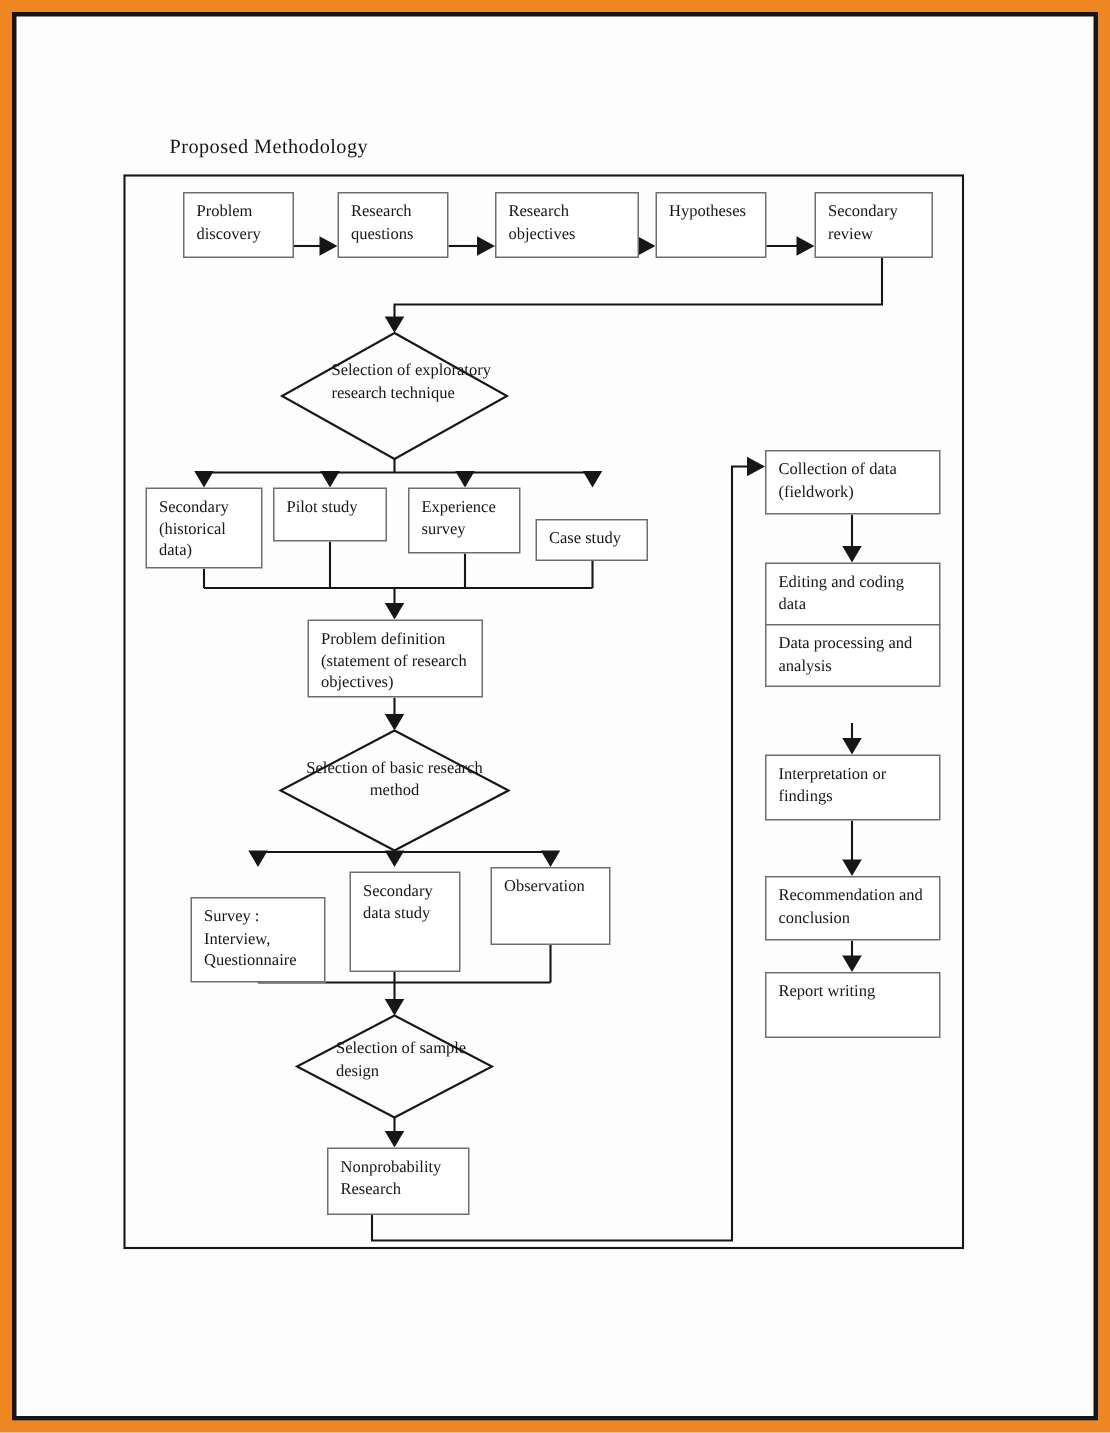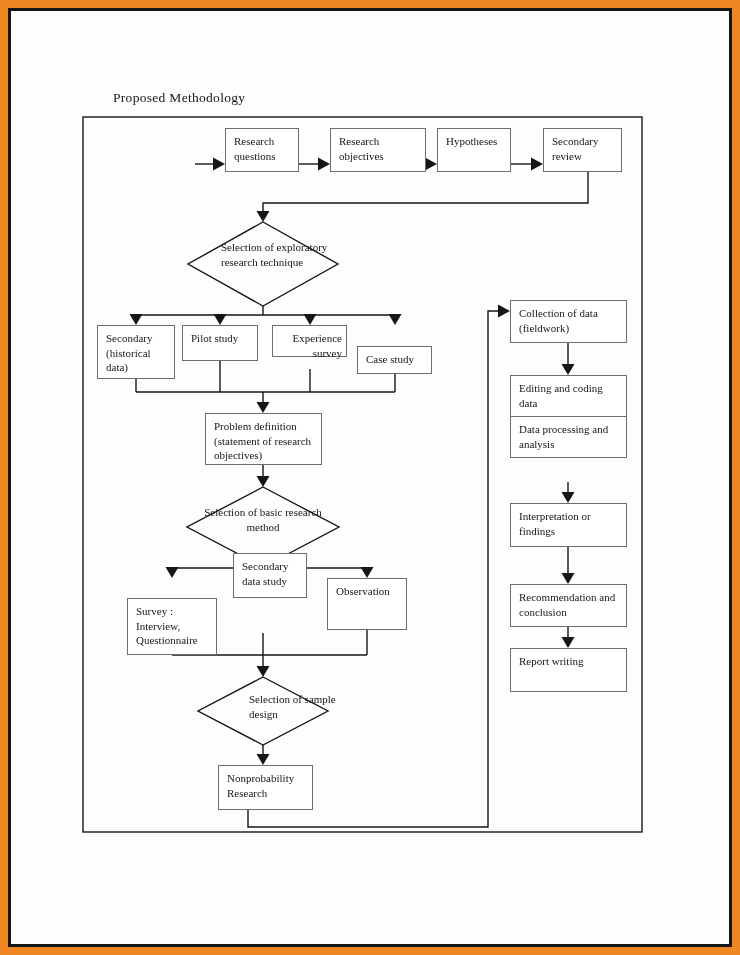--- a/index.html
+++ b/index.html
@@ -107,41 +107,42 @@
     <line x1="568" y1="418" x2="568" y2="430"></line>
       <polygon class="head" points="561.5,429 574.5,429 568,440"></polygon>
     <line x1="568" y1="482" x2="568" y2="493"></line>
       <polygon class="head" points="561.5,492 574.5,492 568,503"></polygon>
     <line x1="568" y1="547" x2="568" y2="574"></line>
       <polygon class="head" points="561.5,573 574.5,573 568,584"></polygon>
     <line x1="568" y1="627" x2="568" y2="638"></line>
       <polygon class="head" points="561.5,637 574.5,637 568,648"></polygon>
   </svg>
 
+  <div class="node" style="left:122px; top:128px; width:74px; height:44px;">Problem discovery</div>
   <div class="node" style="left:225px; top:128px; width:74px; height:44px;">Research questions</div>
   <div class="node" style="left:330px; top:128px; width:96px; height:44px;">Research objectives</div>
   <div class="node" style="left:437px; top:128px; width:74px; height:44px;">Hypotheses</div>
   <div class="node" style="left:543px; top:128px; width:79px; height:44px;">Secondary review</div>
 
   <div class="dlabel" style="left:221px; top:240px; width:116px;">Selection of exploratory research technique</div>
 
   <div class="node" style="left:97px; top:325px; width:78px; height:54px;">Secondary (historical data)</div>
   <div class="node" style="left:182px; top:325px; width:76px; height:36px;">Pilot study</div>
-  <div class="node" style="left:272px; top:325px; width:75px; height:32px;text-align:right;">Experience survey</div>
+  <div class="node" style="left:272px; top:325px; width:75px; height:44px;">Experience survey</div>
   <div class="node" style="left:357px; top:325px; width:75px; height:28px;margin-top:21px;">Case study</div>
 
   <div class="node" style="left:205px; top:413px; width:117px; height:52px;">Problem definition (statement of research objectives)</div>
 
   <div class="dlabel center" style="left:204px; top:505px; width:118px;">Selection of basic research method</div>
 
   <div class="node" style="left:127px; top:578px; width:90px; height:57px;margin-top:20px;">Survey : Interview, Questionnaire</div>
-  <div class="node" style="left:233px; top:553px; width:74px; height:45px;">Secondary data study</div>
+  <div class="node" style="left:233px; top:581px; width:74px; height:67px;">Secondary data study</div>
   <div class="node" style="left:327px; top:578px; width:80px; height:52px;">Observation</div>
 
-  <div class="dlabel" style="left:224px; top:692px; width:108px;margin-left:25px;">Selection of sample design</div>
+  <div class="dlabel" style="left:224px; top:692px; width:108px;">Selection of sample design</div>
 
   <div class="node" style="left:218px; top:765px; width:95px; height:45px;">Nonprobability Research</div>
 
   <div class="node" style="left:510px; top:300px; width:117px; height:43px;">Collection of data (fieldwork)</div>
   <div class="node" style="left:510px; top:375px; width:117px; height:43px;">Editing and coding data</div>
   <div class="node" style="left:510px; top:416px; width:117px; height:42px;">Data processing and analysis</div>
   <div class="node" style="left:510px; top:503px; width:117px; height:44px;">Interpretation or findings</div>
   <div class="node" style="left:510px; top:584px; width:117px; height:43px;">Recommendation and conclusion</div>
   <div class="node" style="left:510px; top:648px; width:117px; height:44px;">Report writing</div>
 

